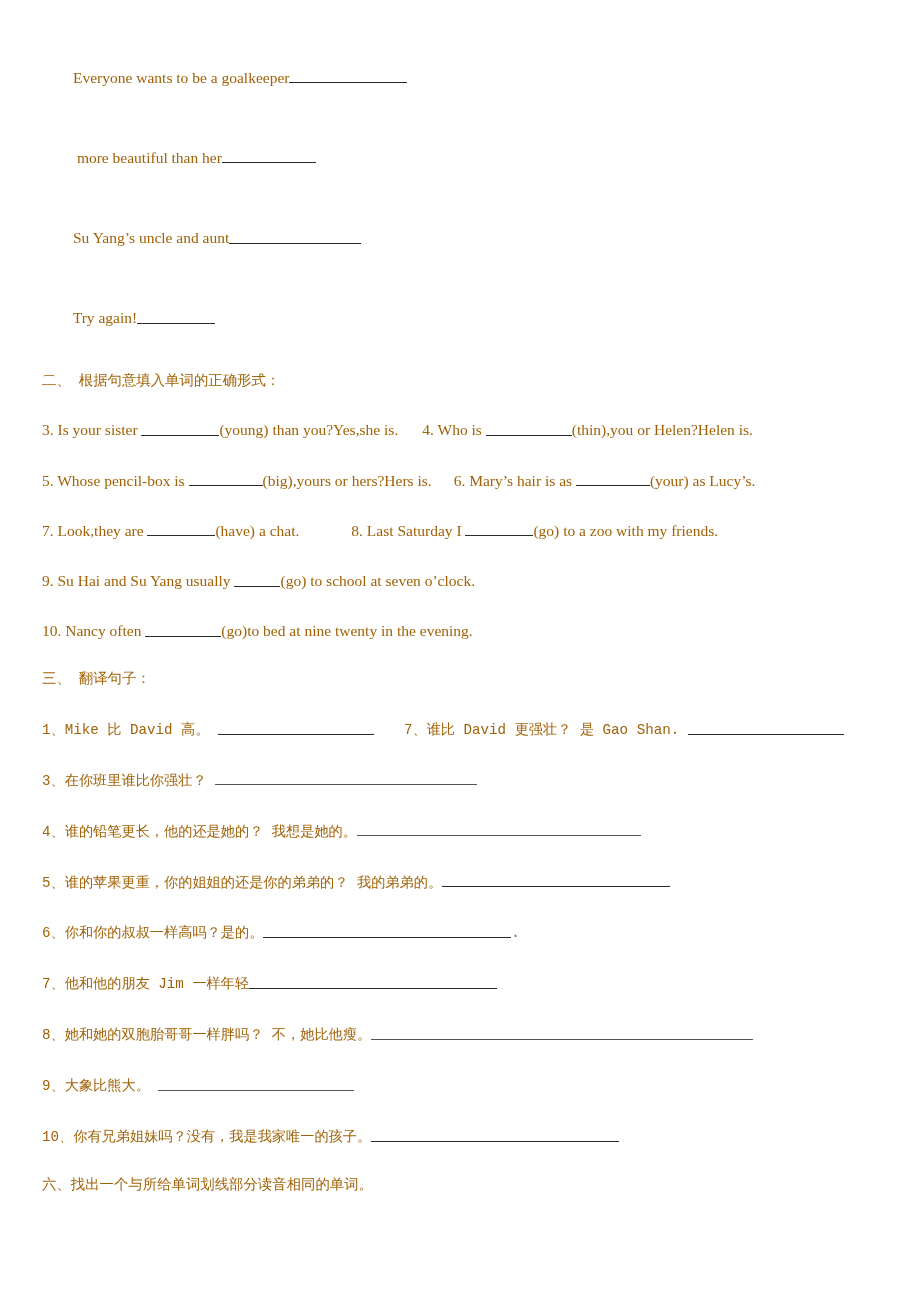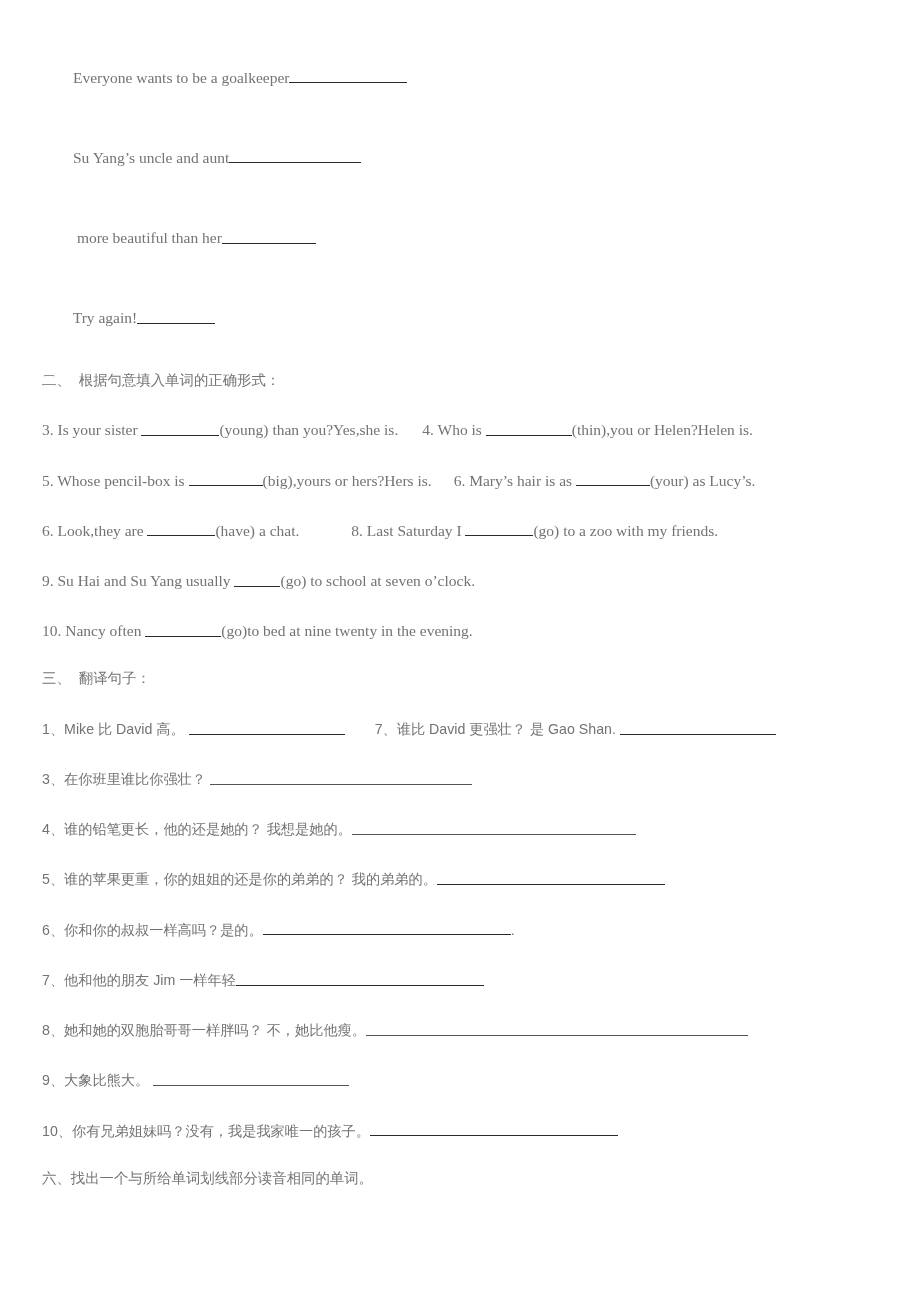--- a/index.html
+++ b/index.html
@@ -26,27 +26,27 @@
   .content {
     position: absolute;
     left: 42px;
     top: 52px;
     width: 830px;
   }
   .line {
     font-size: 15.5px;
     line-height: 1;
     white-space: pre;
-    color: #737373;
+    color: #a16207;
   }
   
   .blk-1 { margin-bottom: 32px; }
   .blk-2 { margin-bottom: 33px; }
   .cn {
-    font-family: Liberation Sans, sans-serif;
+    font-family: Liberation Mono, monospace;
     font-size: 14.2px;
   }
   .cn-hdr {
     font-family: Liberation Sans, sans-serif;
     font-size: 14.4px;
   }
   
   .u {
     display: inline-block;
     border-bottom: 1px solid #2a2a2a;
@@ -63,41 +63,41 @@
 <body>
 
 <div class="page">
   <div class="content">
 
     <div>
       <div class="line blk-1">
         <span>Everyone wants to be a goalkeeper</span><span class="u" style="width: 118px;"></span>
       </div>
       <div class="line blk-1">
-        <span>Su Yang’s uncle and aunt</span><span class="u" style="width: 132px;"></span>
+        <span> more beautiful than her</span><span class="u" style="width: 94px;"></span>
       </div>
       <div class="line blk-1">
-        <span> more beautiful than her</span><span class="u" style="width: 94px;"></span>
+        <span>Su Yang’s uncle and aunt</span><span class="u" style="width: 132px;"></span>
       </div>
       <div class="line blk-1">
         <span>Try again!</span><span class="u" style="width: 78px;"></span>
       </div>
     </div>
 
     <div class="line cn-hdr blk-2">二、  根据句意填入单词的正确形式：</div>
 
     <div>
       <div class="line blk-2 row">
         <span>3. Is your sister </span><span class="u" style="width: 78px;"></span><span>(young) than you?Yes,she is.</span><span class="gap" style="display: inline-block; width: 24px;"></span><span>4. Who is </span><span class="u" style="width: 86px;"></span><span>(thin),you or Helen?Helen is.</span>
       </div>
       <div class="line blk-2 row">
         <span>5. Whose pencil-box is </span><span class="u" style="width: 74px;"></span><span>(big),yours or hers?Hers is.</span><span class="gap" style="display: inline-block; width: 22px;"></span><span>6. Mary’s hair is as </span><span class="u" style="width: 74px;"></span><span>(your) as Lucy’s.</span>
       </div>
       <div class="line blk-2 row">
-        <span>6. Look,they are </span><span class="u" style="width: 68px;"></span><span>(have) a chat.</span><span class="gap" style="display: inline-block; width: 52px;"></span><span>8. Last Saturday I </span><span class="u" style="width: 68px;"></span><span>(go) to a zoo with my friends.</span>
+        <span>7. Look,they are </span><span class="u" style="width: 68px;"></span><span>(have) a chat.</span><span class="gap" style="display: inline-block; width: 52px;"></span><span>8. Last Saturday I </span><span class="u" style="width: 68px;"></span><span>(go) to a zoo with my friends.</span>
       </div>
       <div class="line blk-2 row">
         <span>9. Su Hai and Su Yang usually </span><span class="u" style="width: 46px;"></span><span>(go) to school at seven o’clock.</span>
       </div>
       <div class="line blk-2 row">
         <span>10. Nancy often </span><span class="u" style="width: 76px;"></span><span>(go)to bed at nine twenty in the evening.</span>
       </div>
     </div>
 
     <div class="line cn-hdr blk-2">三、  翻译句子：</div>

